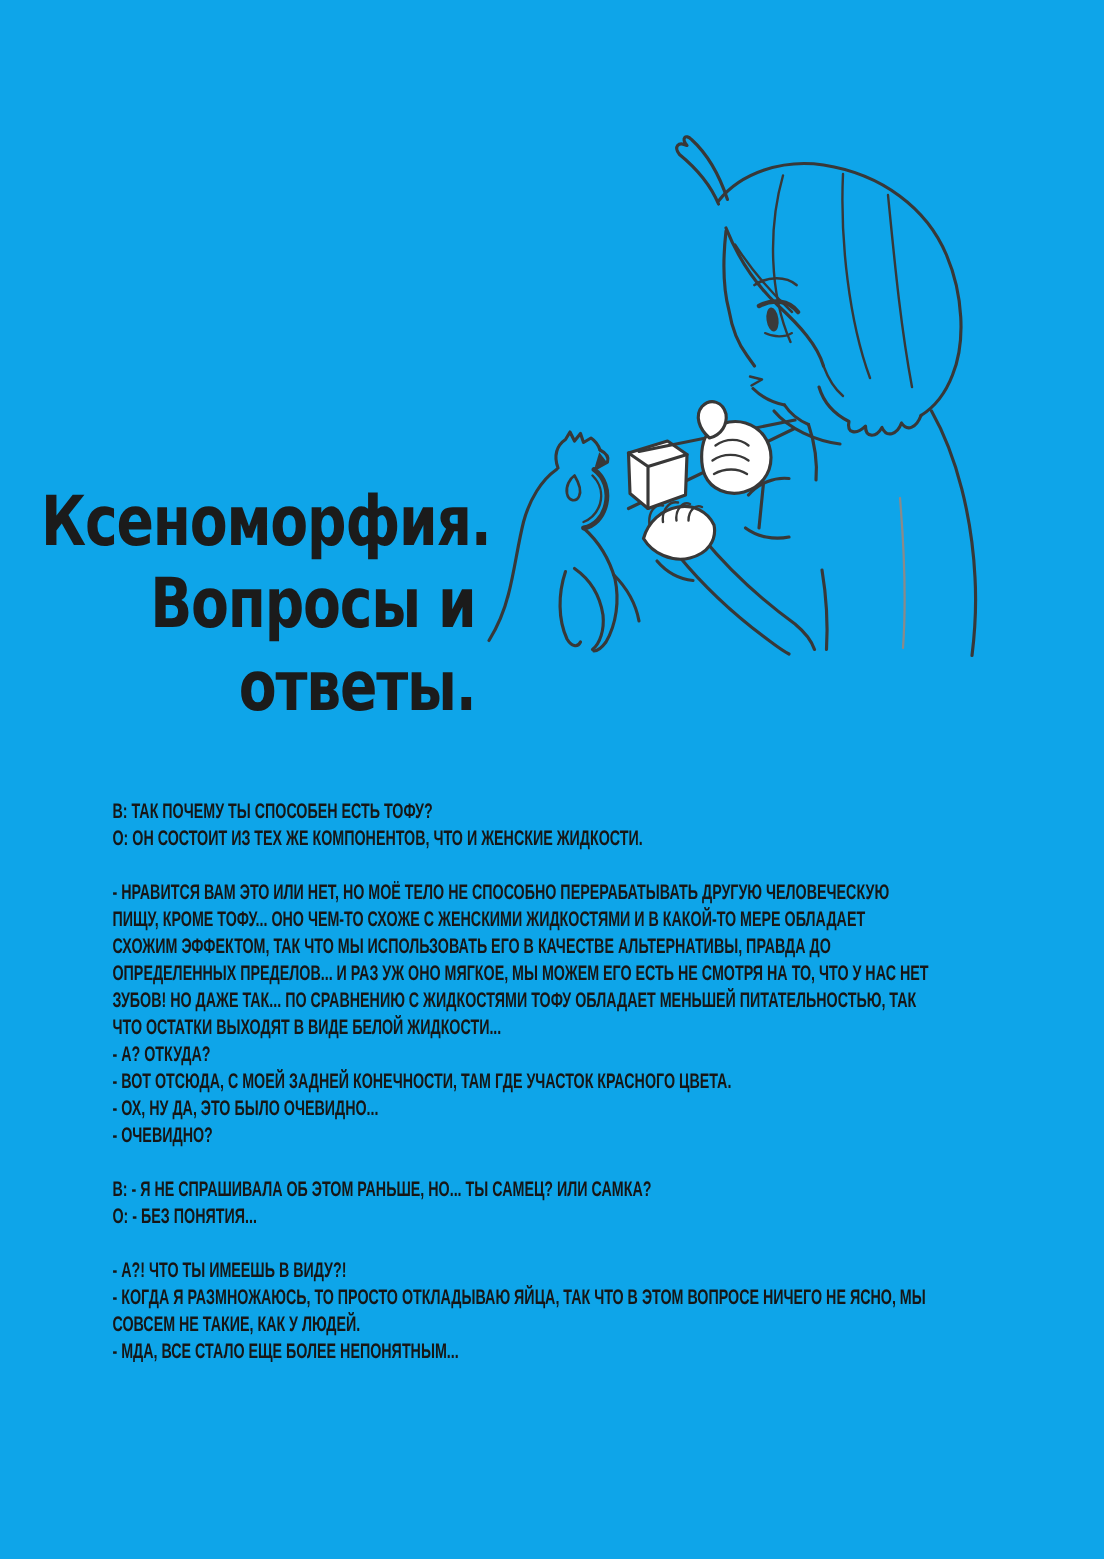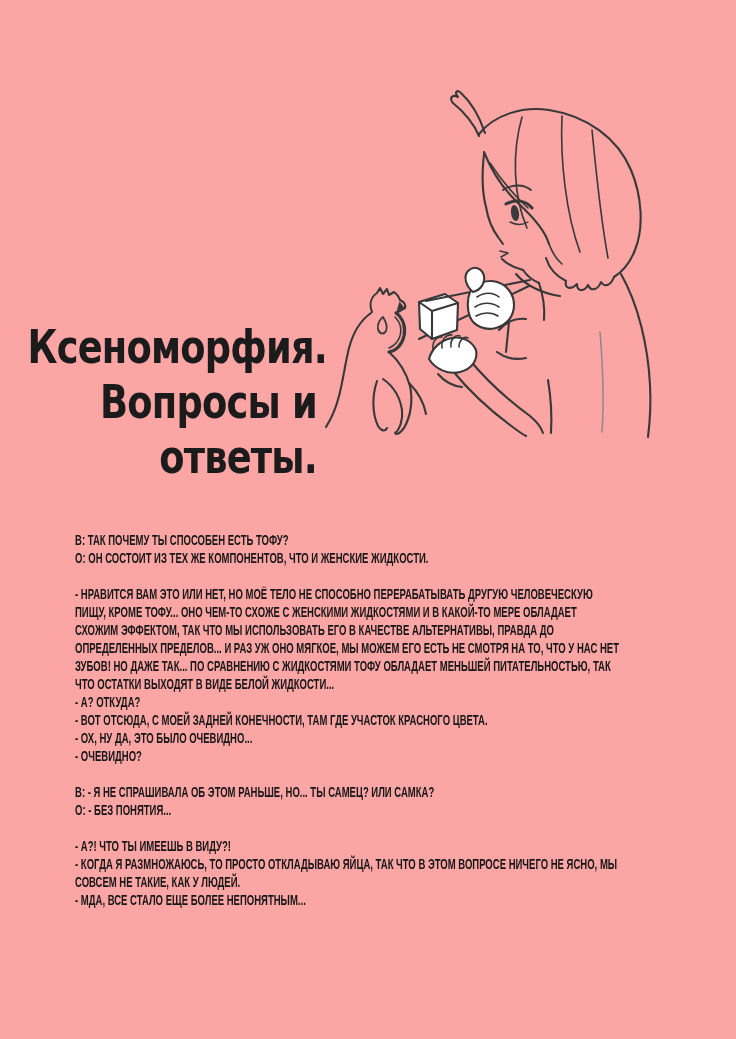--- a/index.html
+++ b/index.html
@@ -1,21 +1,21 @@
 <!DOCTYPE html>
 <html><head>
 <meta charset="utf-8">
 <style>
   html,body{margin:0;padding:0;}
   body{
     width:736px;height:1039px;position:relative;overflow:hidden;
     background:#ffffff;
     font-family:"Liberation Sans",sans-serif;
   }
-  .page{position:absolute;inset:0;background:#fca5a5;}
+  .page{position:absolute;inset:0;background:#0ea5e9;}
   
   .title{
     position:absolute;top:320px;left:-45px;width:362px;
     text-align:right;
     transform:scaleX(0.8);transform-origin:100% 0;
     font-family:"DejaVu Sans",sans-serif;
     font-weight:700;font-size:46px;line-height:55px;
     color:#1b1b1b;letter-spacing:-1px;
   }
   .title-line{height:55px;white-space:nowrap;}

